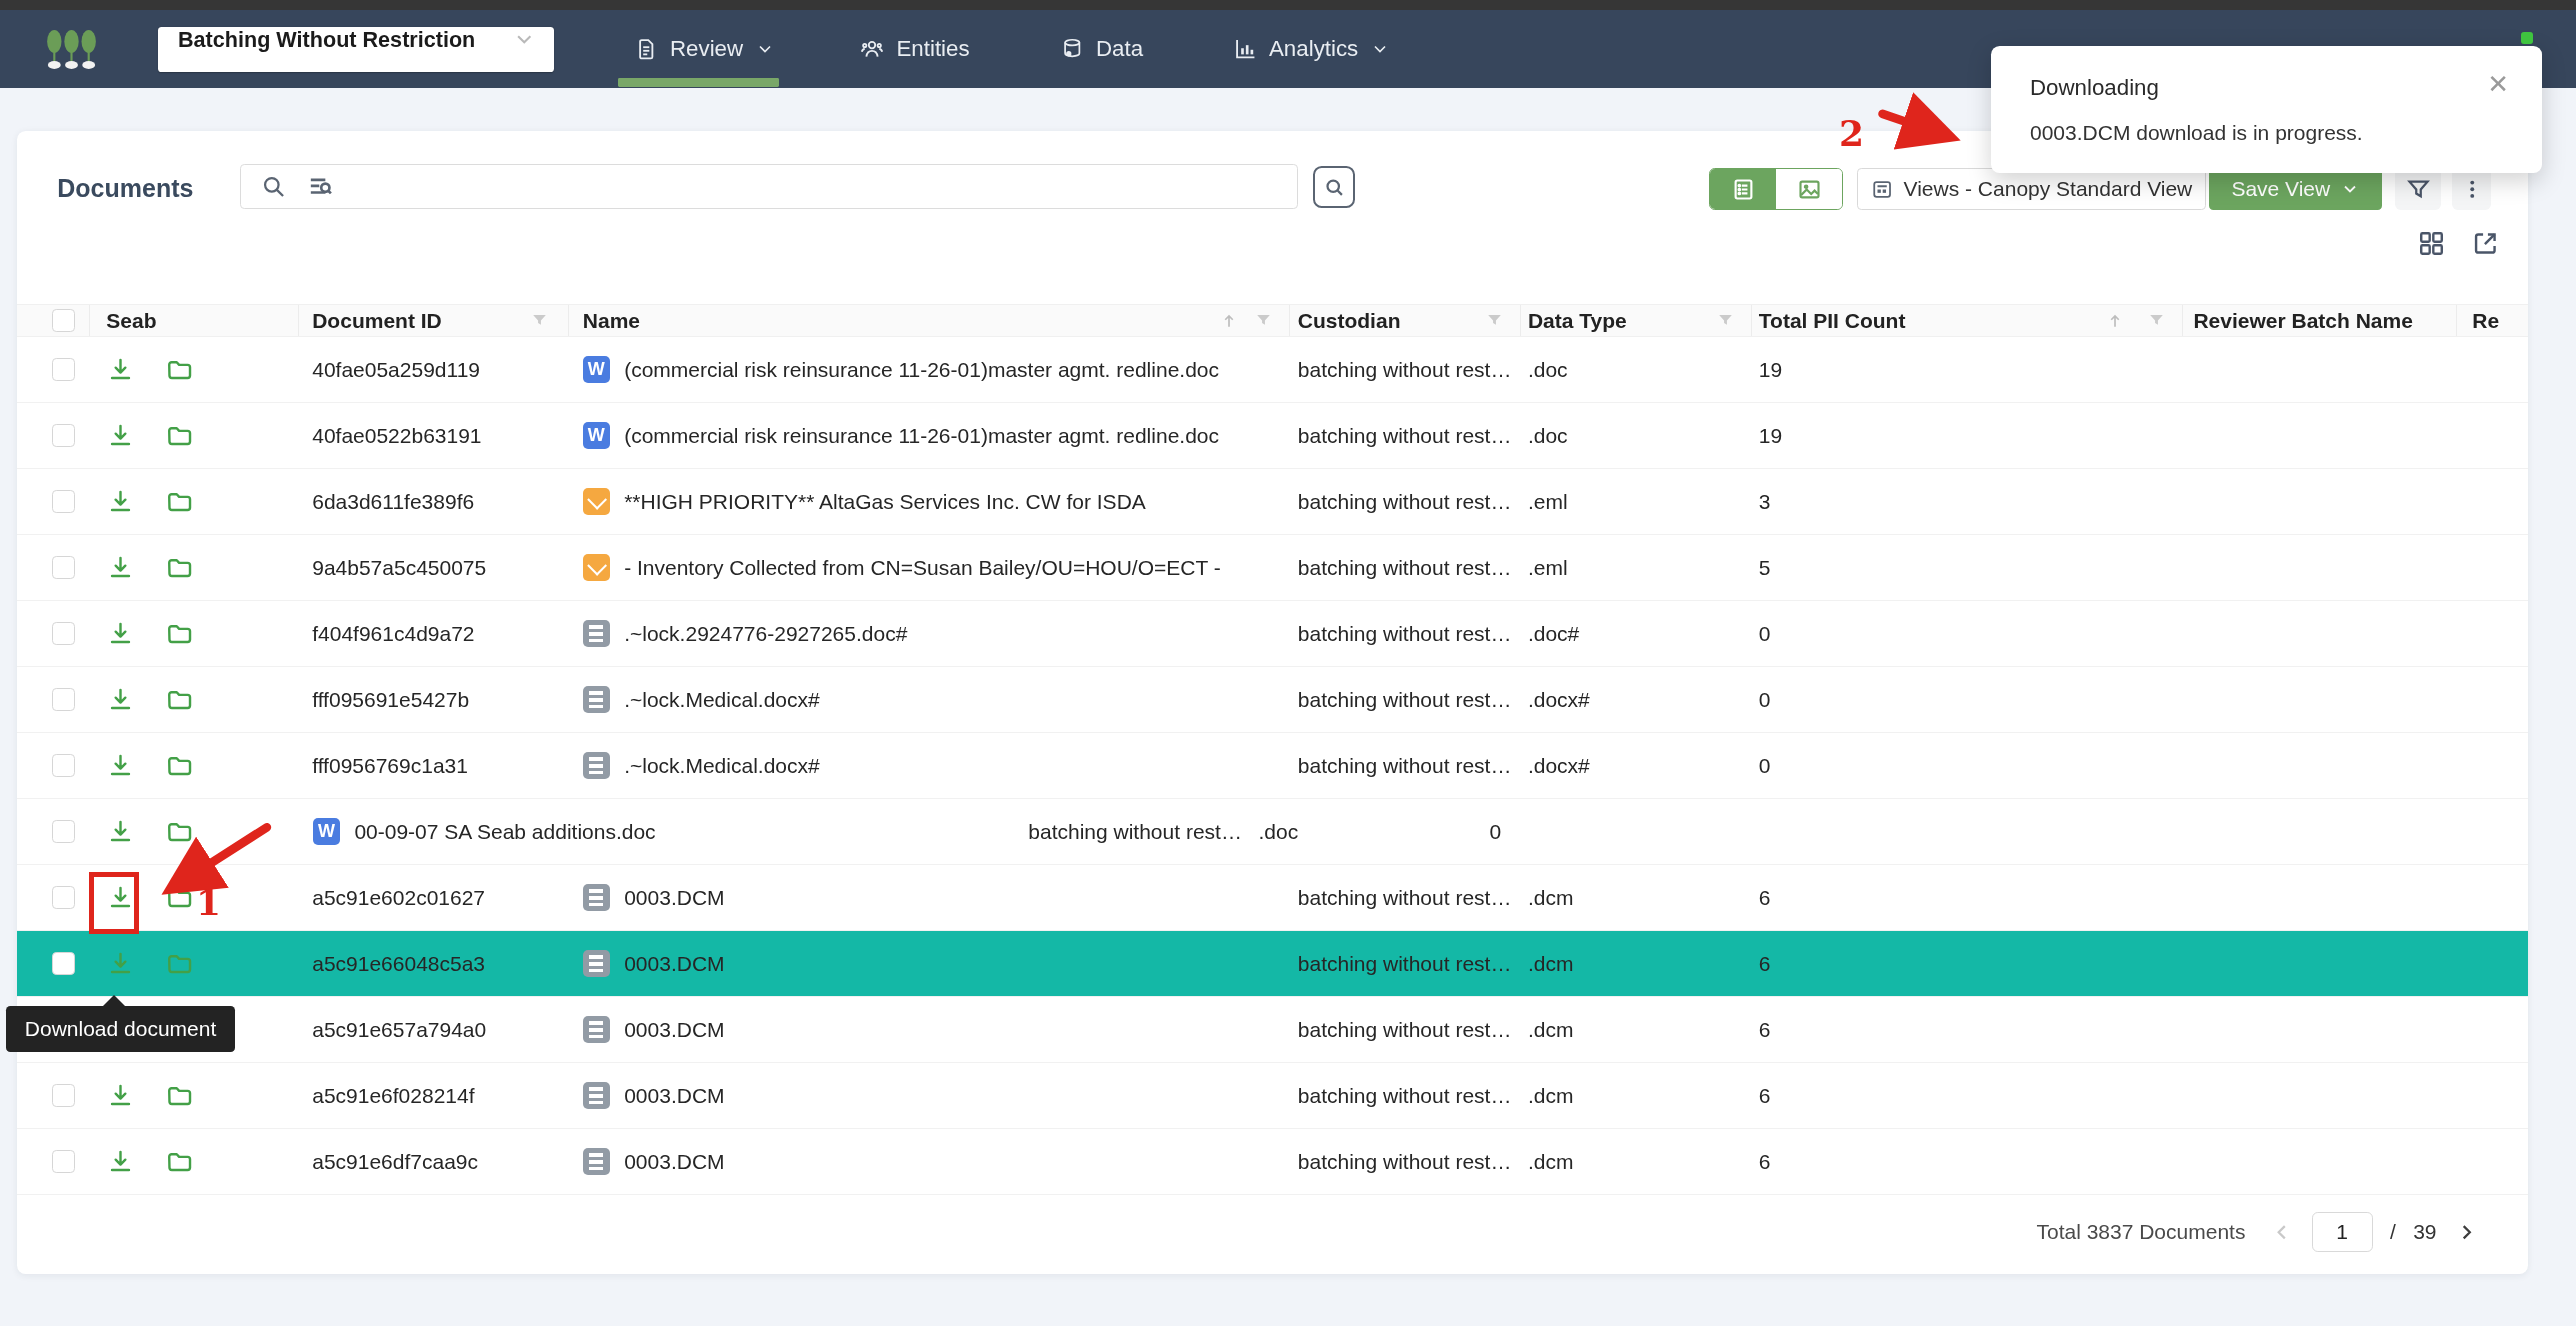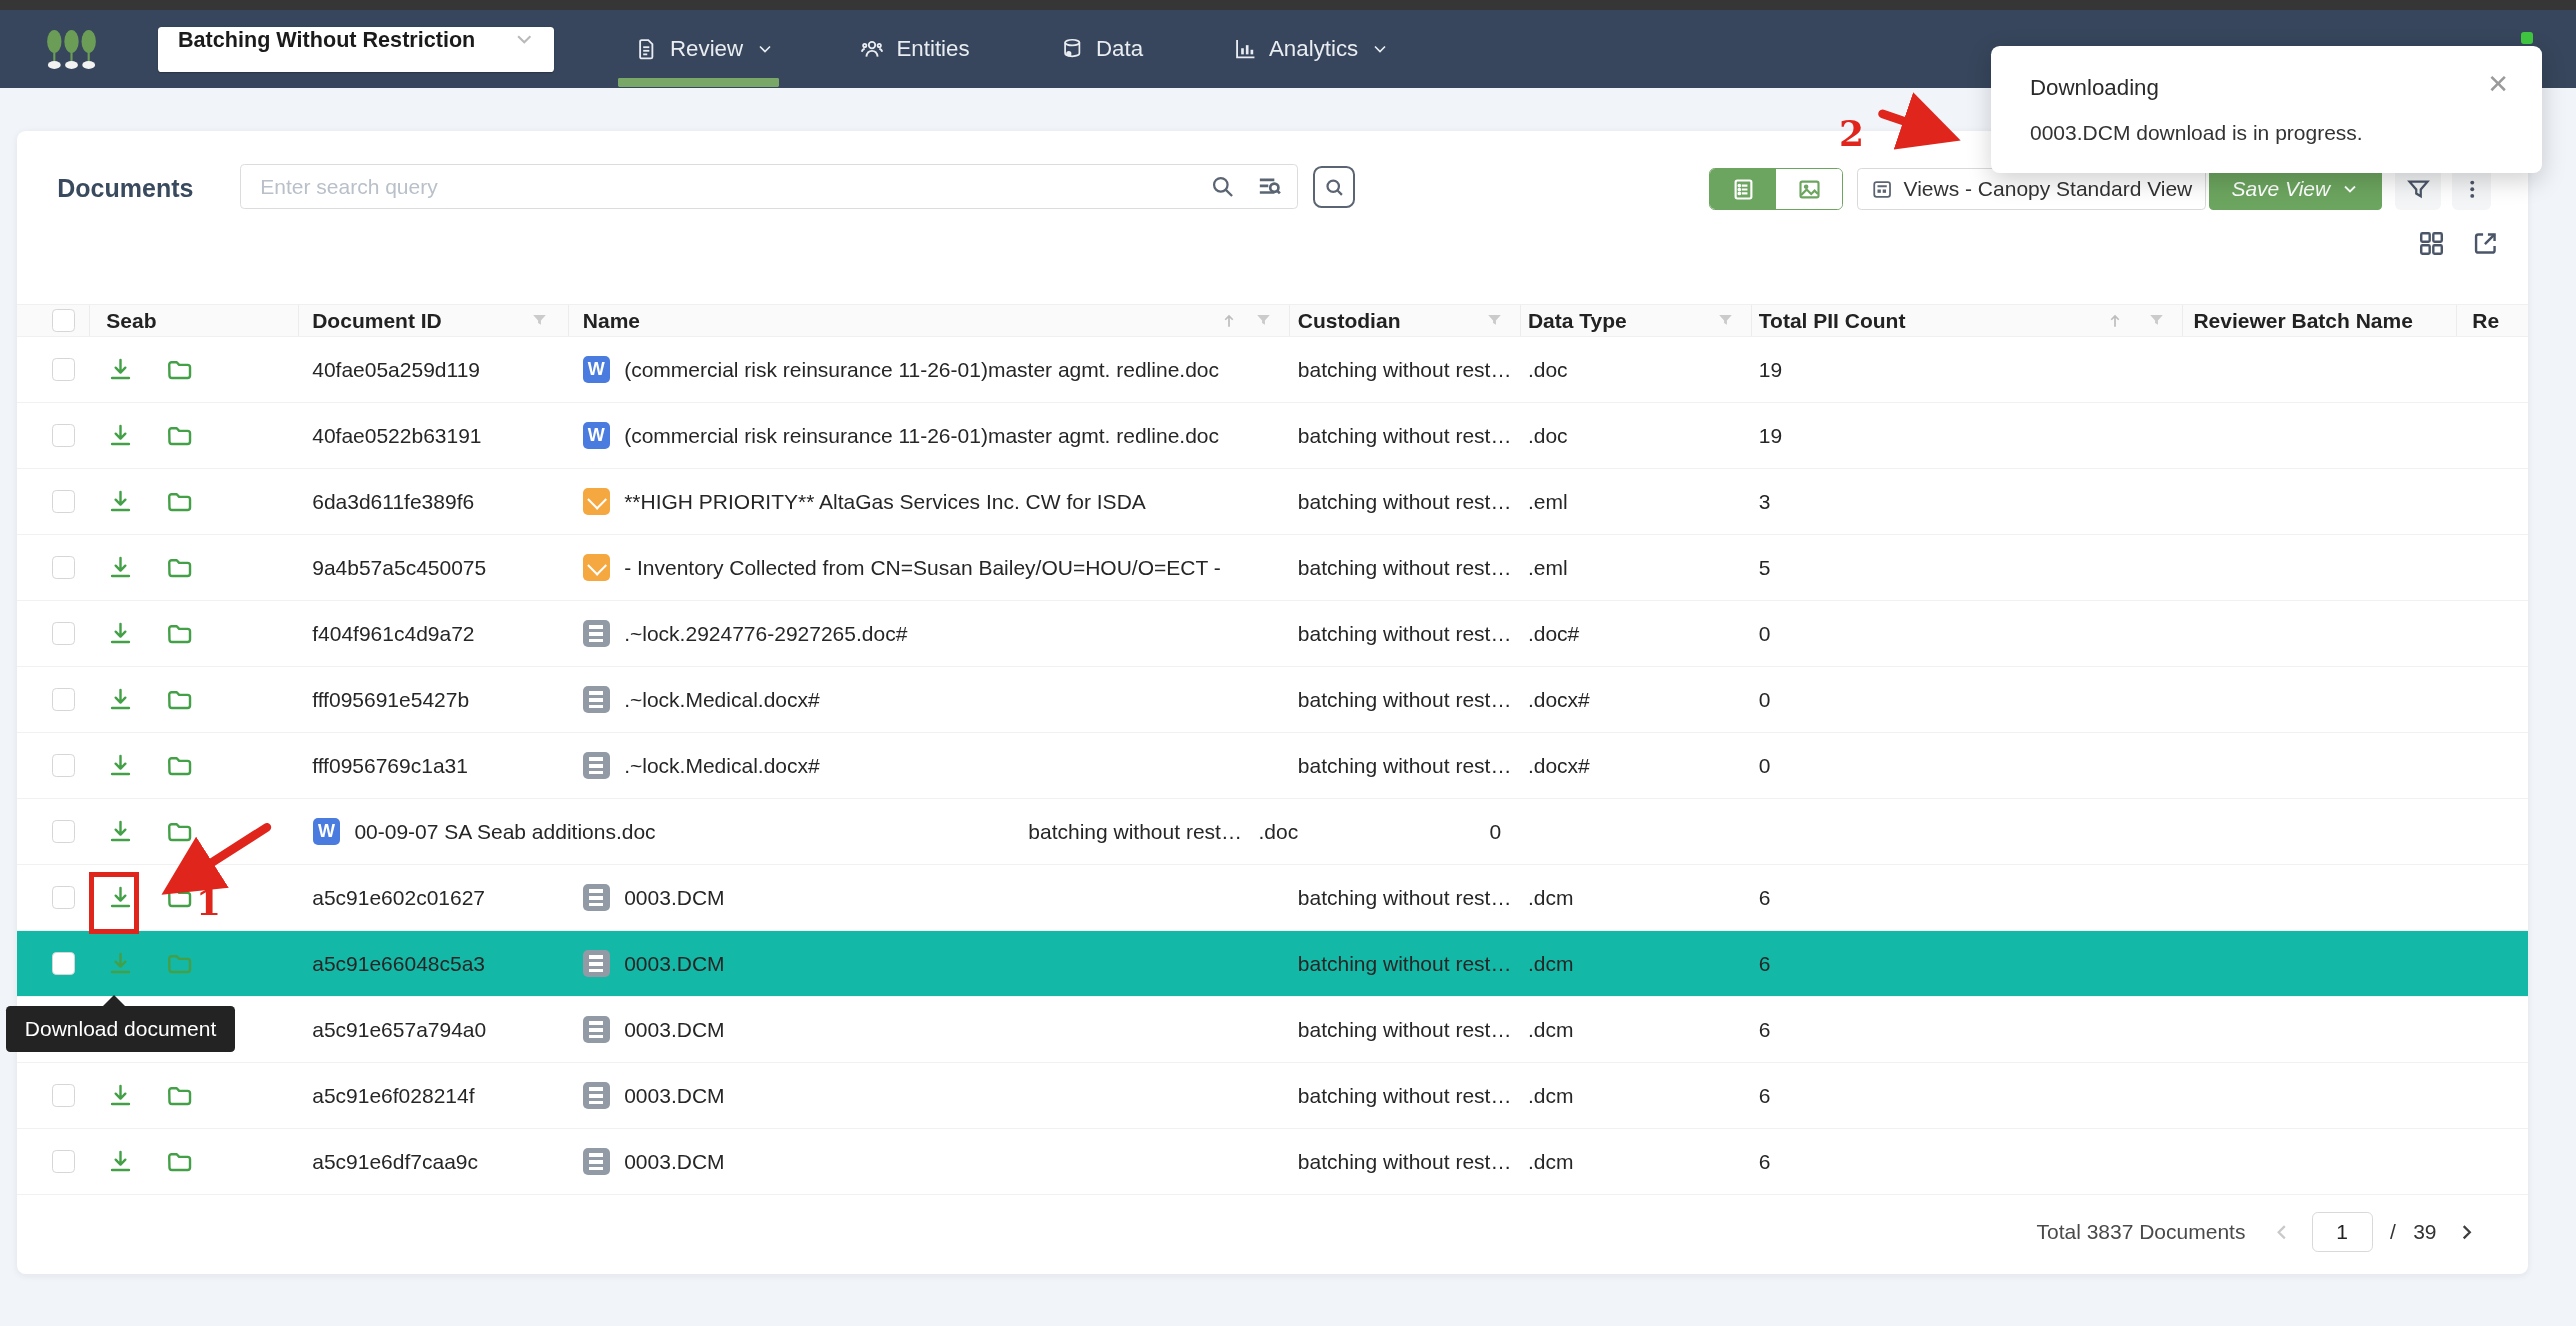--- a/index.html
+++ b/index.html
@@ -40,21 +40,21 @@
     display:flex; align-items:center; justify-content:center; background:#fff; cursor:pointer; }
 
   .toggle-group { position:absolute; left:1692px; top:37px; width:134px; height:42px; display:flex; border:1.4px solid #6CA55F; border-radius:5.8px; overflow:hidden; }
   .toggle-btn { width:50%; display:flex; align-items:center; justify-content:center; cursor:pointer; background:#fff; }
   .toggle-btn.active { background:#6CA55F; }
 
   .views-box { position:absolute; left:1840px; top:37px; width:349px; height:42px; border:1.4px solid #D9D9D9; border-radius:4.3px;
     display:flex; align-items:center; gap:10px; padding:0 13px; background:#fff; cursor:pointer; }
   .views-box span { font-size:21px; color:#333; white-space:nowrap; }
   .save-view { position:absolute; left:2192px; top:37px; width:173px; height:42px; background:#6CA55F; border-radius:4.3px; border:none;
-    color:#fff; font-size:21px; font-family:inherit; display:flex; align-items:center; justify-content:center; gap:10px; cursor:pointer;font-style:italic; }
+    color:#fff; font-size:21px; font-family:inherit; display:flex; align-items:center; justify-content:center; gap:10px; cursor:pointer; }
   .icon-btn { position:absolute; top:37px; height:42px; background:#F4F5F6; border-radius:5.8px; display:flex; align-items:center; justify-content:center; cursor:pointer; }
   .filter-btn { left:2378px; width:46px; }
   .kebab-btn { left:2435px; width:39px; }
   .table-tools { position:absolute; left:2400px; top:98px; display:flex; gap:24.5px; }
   .table-tools .ticon { width:29px; height:29px; cursor:pointer; color:#4A5568; }
 
   
   .thead { position:absolute; left:0; top:173px; width:2511px; height:33px; background:#FAFAFA; display:flex; align-items:center;
     border-top:1.4px solid #F0F0F0; border-bottom:1.4px solid #F0F0F0; }
   .tbody { position:absolute; left:0; top:206px; width:2511px; }
@@ -193,21 +193,20 @@
   <div class="toast">
     <div class="toast-title">Downloading</div>
     <div class="toast-msg">0003.DCM download is in progress.</div>
     <div class="toast-close">✕</div>
   </div>
 
   <div class="card">
     <div class="page-title">Documents</div>
 
     <div class="search-box">
-      <input type="text" placeholder="Enter search query" style="">
       <svg width="27" height="27" viewBox="0 0 24 24" fill="none" stroke="#5A6472" stroke-width="2">
         <circle cx="10.5" cy="10.5" r="6"></circle>
           <line x1="15" y1="15" x2="20.5" y2="20.5"></line>
       </svg>
       <svg width="29" height="29" viewBox="0 0 24 24" fill="none" stroke="#5A6472" stroke-width="2.2">
         <line x1="4" y1="6.5" x2="16" y2="6.5"></line>
           <line x1="4" y1="11.5" x2="11" y2="11.5"></line>
           <line x1="4" y1="17" x2="16" y2="17"></line>
         <circle cx="16" cy="13" r="3.4"></circle>
           <line x1="18.4" y1="15.5" x2="20.6" y2="17.7"></line>

